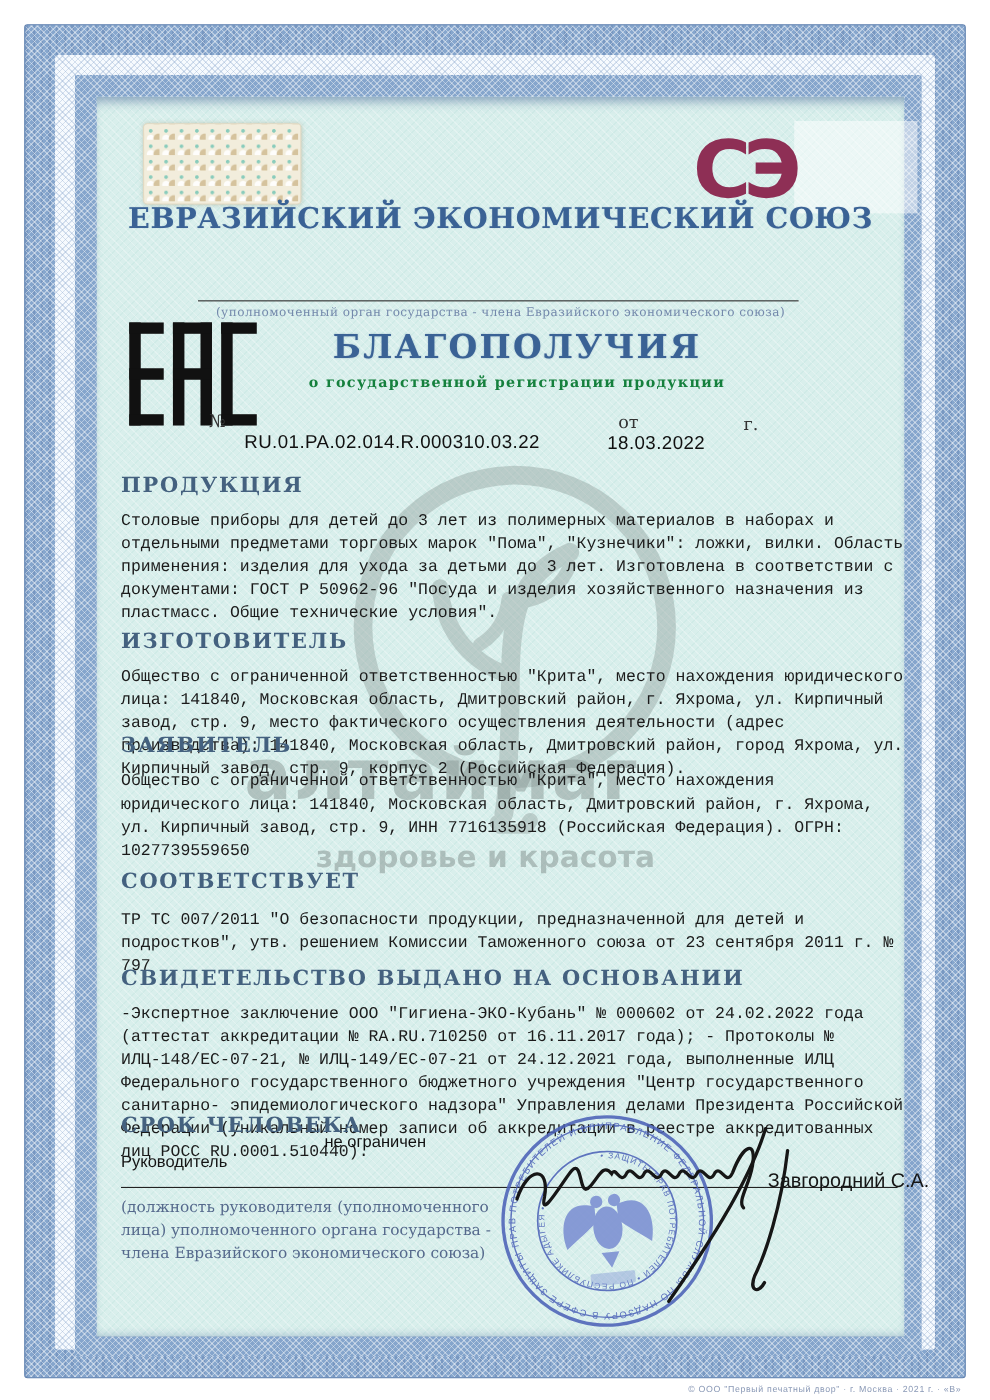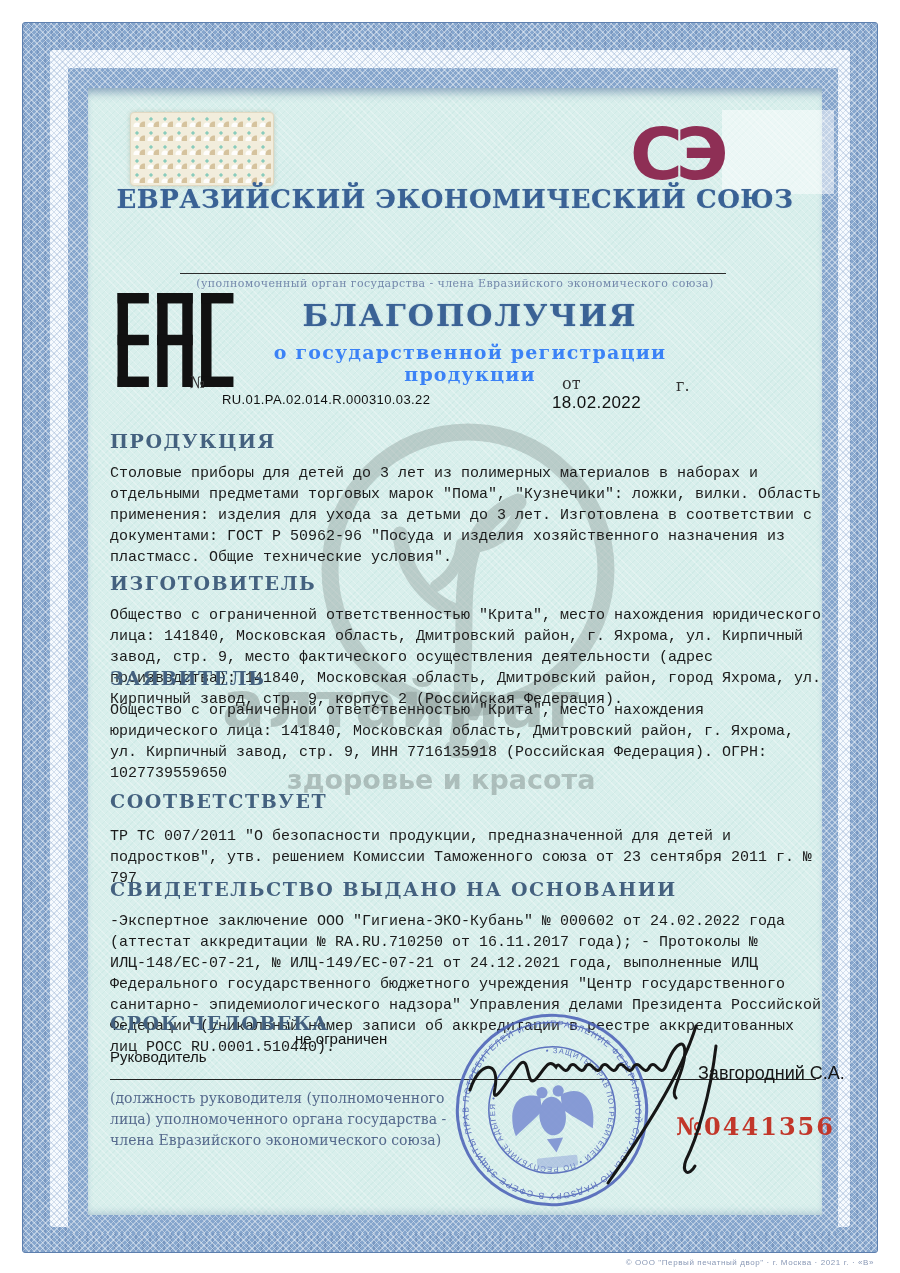--- a/index.html
+++ b/index.html
@@ -53,25 +53,25 @@
     font-size:15px;line-height:20px;color:#111;}
   .authority-rule{position:absolute;left:180px;top:273px;width:546px;border-bottom:1.6px solid #2c2c2c;z-index:3;}
   .authority-note{position:absolute;left:90px;top:277px;width:730px;text-align:center;z-index:3;
     font-family:"DejaVu Serif","Liberation Serif",serif;font-size:11px;color:#7388ab;letter-spacing:.4px;}
   
   .eac{position:absolute;left:115px;top:293px;z-index:3;}
   .doc-title{position:absolute;left:250px;top:298px;width:440px;text-align:center;z-index:3;
     font-family:"DejaVu Serif","Liberation Serif",serif;font-weight:bold;font-size:30px;
     color:#3a6295;letter-spacing:2px;text-shadow:0 0 1.5px rgba(58,98,149,.45);}
   .doc-subtitle{position:absolute;left:220px;top:341px;width:500px;text-align:center;z-index:3;
-    font-family:"DejaVu Serif","Liberation Serif",serif;font-weight:bold;font-size:19px;
-    color:#3b82f6;letter-spacing:1.2px;}
+    font-family:"DejaVu Serif","Liberation Serif",serif;font-weight:bold;font-size:13px;
+    color:#15803d;letter-spacing:1.2px;}
   .lbl{position:absolute;z-index:3;font-family:"DejaVu Serif","Liberation Serif",serif;
     font-size:16px;color:#333;}
-  .num-val{position:absolute;left:222px;top:392px;z-index:3;font-size:13px;color:#101010;letter-spacing:.4px;}
+  .num-val{position:absolute;left:222px;top:392px;z-index:3;font-size:17px;color:#101010;letter-spacing:.4px;}
   .date-val{position:absolute;left:552px;top:393px;z-index:3;font-size:17px;color:#101010;letter-spacing:.4px;}
   
   .role-label{position:absolute;left:110px;top:1048px;font-size:15px;color:#151515;z-index:3;}
   .sig-line{position:absolute;left:110px;top:1079px;width:706px;border-bottom:1.6px solid #222;z-index:3;}
   .signer-name{position:absolute;left:698px;top:1063px;font-size:18px;color:#151515;z-index:3;}
   .role-note{position:absolute;left:110px;top:1088px;width:340px;z-index:3;
     font-family:"DejaVu Serif","Liberation Serif",serif;font-size:14px;line-height:21px;color:#55698c;}
   .validity-val{position:absolute;left:295px;top:1030px;font-size:15px;color:#101010;z-index:3;}
   .serial{position:absolute;left:676px;top:1112px;z-index:4;
     font-family:"DejaVu Serif","Liberation Serif",serif;font-weight:bold;font-size:24px;
@@ -133,21 +133,21 @@
       <rect x="80" y="80" width="31" height="10"></rect>
     </g>
   </svg>
 
   <div class="doc-title">БЛАГОПОЛУЧИЯ</div>
   <div class="doc-subtitle">о государственной регистрации продукции</div>
 
   <div class="lbl" style="left:190px;top:373px;">№</div>
   <div class="num-val">RU.01.PA.02.014.R.000310.03.22</div>
   <div class="lbl" style="left:562px;top:374px;">от</div>
-  <div class="date-val">18.02.2022</div>
+  <div class="date-val">18.03.2022</div>
   <div class="lbl" style="left:676px;top:376px;">г.</div>
 
   <div class="sec-title" style="left:110px;top:430px;">ПРОДУКЦИЯ</div>
   <div class="body-text" style="left:110px;top:463px;width:716px;">Столовые приборы для детей до 3 лет из полимерных материалов в наборах и отдельными предметами торговых марок "Пома", "Кузнечики": ложки, вилки. Область применения: изделия для ухода за детьми до 3 лет. Изготовлена в соответствии с документами: ГОСТ Р 50962-96 "Посуда и изделия хозяйственного назначения из пластмасс. Общие технические условия".</div>
 
   <div class="sec-title" style="left:110px;top:572px;">ИЗГОТОВИТЕЛЬ</div>
   <div class="body-text" style="left:110px;top:605px;width:716px;">Общество с ограниченной ответственностью "Крита", место нахождения юридического лица: 141840, Московская область, Дмитровский район, г. Яхрома, ул. Кирпичный завод, стр. 9, место фактического осуществления деятельности (адрес производства): 141840, Московская область, Дмитровский район, город Яхрома, ул. Кирпичный завод, стр. 9, корпус 2 (Российская Федерация).</div>
 
   <div class="sec-title" style="left:110px;top:667px;">ЗАЯВИТЕЛЬ</div>
   <div class="body-text" style="left:110px;top:700px;width:700px;">Общество с ограниченной ответственностью "Крита", место нахождения юридического лица: 141840, Московская область, Дмитровский район, г. Яхрома, ул. Кирпичный завод, стр. 9, ИНН 7716135918 (Российская Федерация). ОГРН: 1027739559650</div>
@@ -158,21 +158,20 @@
   <div class="sec-title" style="left:110px;top:878px;">СВИДЕТЕЛЬСТВО ВЫДАНО НА ОСНОВАНИИ</div>
   <div class="body-text" style="left:110px;top:911px;width:716px;">-Экспертное заключение ООО "Гигиена-ЭКО-Кубань" № 000602 от 24.02.2022 года (аттестат аккредитации № RA.RU.710250 от 16.11.2017 года); - Протоколы № ИЛЦ-148/ЕС-07-21, № ИЛЦ-149/ЕС-07-21 от 24.12.2021 года, выполненные ИЛЦ Федерального государственного бюджетного учреждения "Центр государственного санитарно- эпидемиологического надзора" Управления делами Президента Российской Федерации (уникальный номер записи об аккредитации в реестре аккредитованных лиц РОСС RU.0001.510440).</div>
 
   <div class="sec-title" style="left:110px;top:1012px;">СРОК ЧЕЛОВЕКА</div>
   <div class="validity-val">не ограничен</div>
 
   <div class="role-label">Руководитель</div>
   <div class="sig-line"></div>
   <div class="signer-name">Завгородний С.А.</div>
   <div class="role-note">(должность руководителя (уполномоченного лица) уполномоченного органа государства - члена Евразийского экономического союза)</div>
-  <div class="serial">№0441356</div>
 
   <svg class="stamp" width="224" height="224" viewBox="0 0 220 220">
     <defs>
       <path id="ringO" d="M110,28 a82,82 0 1,1 -0.01,0"></path>
       <path id="ringI" d="M110,54 a56,56 0 1,1 -0.01,0"></path>
     </defs>
     <g stroke="#4d63b8" fill="none">
       <circle cx="110" cy="110" r="93" stroke-width="3"></circle>
       <circle cx="110" cy="110" r="86" stroke-width="1.2"></circle>
       <circle cx="110" cy="110" r="62" stroke-width="1.5"></circle>

